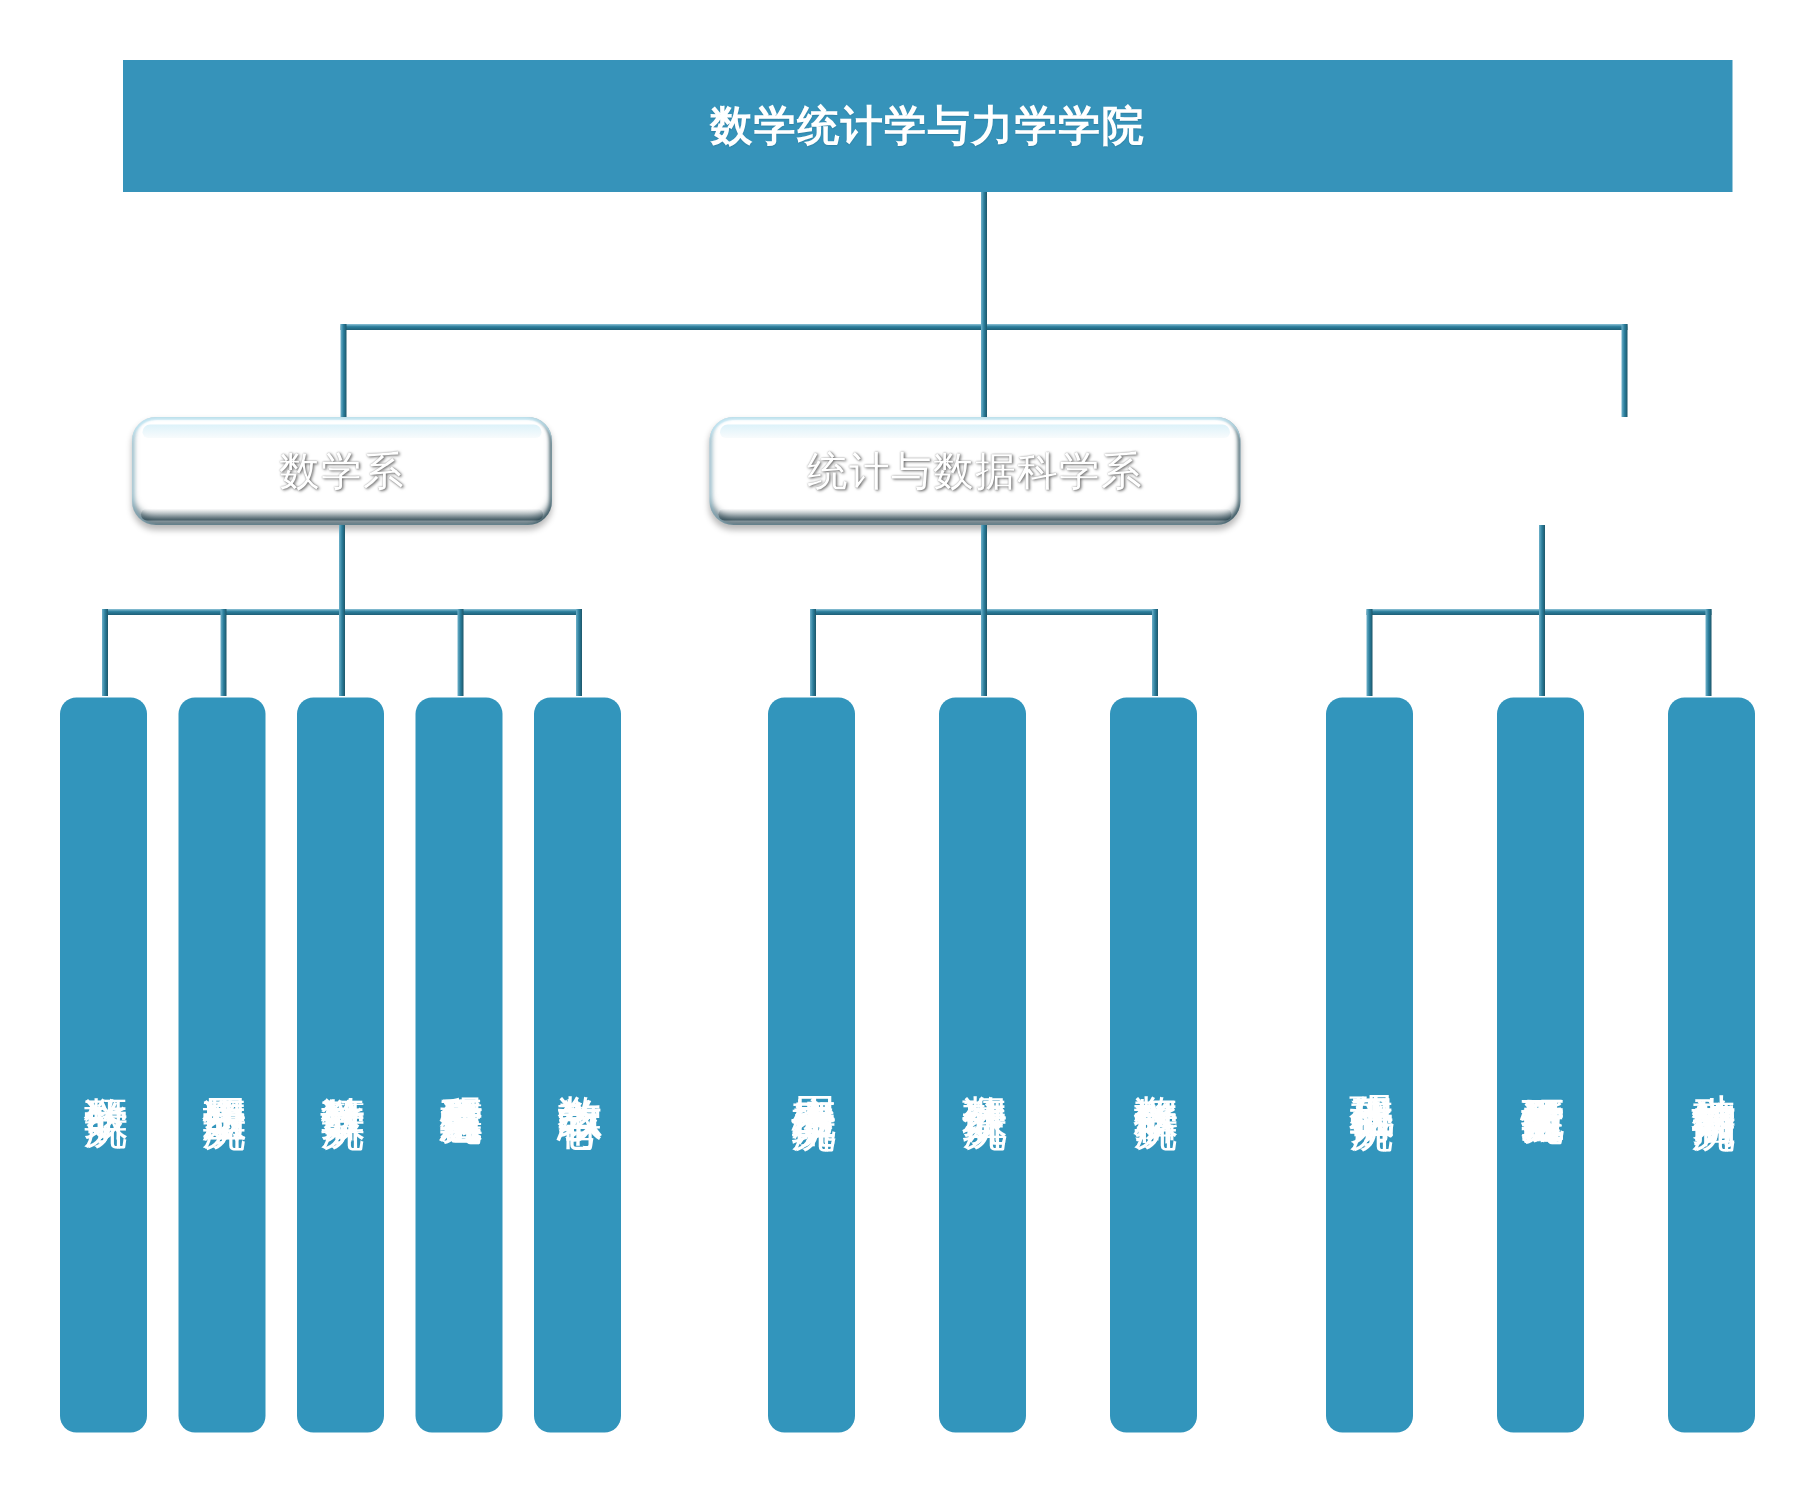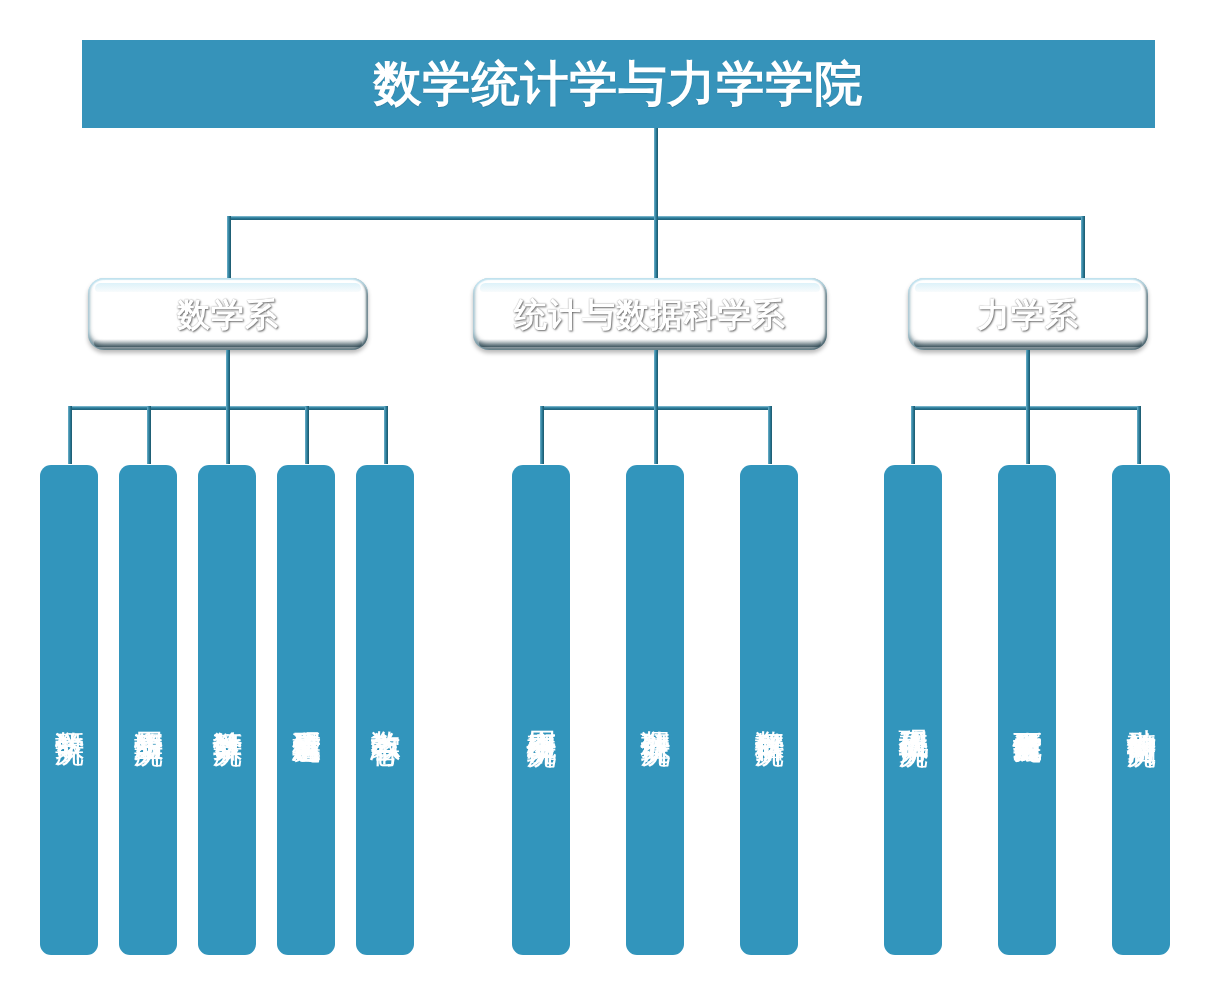--- a/index.html
+++ b/index.html
@@ -31,21 +31,21 @@
     width: 1073px;
     height: 88px;
     background: #3693ba;
     display: flex;
     align-items: center;
     justify-content: center;
     box-sizing: border-box;
   }
   .root-bar .root-title {
     color: #ffffff;
-    font-size: 48px;
+    font-size: 28px;
     font-weight: bold;
     letter-spacing: 1px;
     line-height: 1;
     white-space: nowrap;
     text-shadow: 0 1px 1px rgba(0,0,0,0.12);
   }
 
   
   .conn {
     position: absolute;
@@ -96,22 +96,22 @@
     left: 6px; right: 6px; bottom: 3px;
     height: 8px;
     border-radius: 6px;
     background: linear-gradient(to top, rgba(8,38,50,0.55), rgba(8,38,50,0.0));
     pointer-events: none;
   }
   .dept .dept-label {
     position: relative;
     z-index: 2;
     color: #ffffff;
-    font-size: 33px;
-    font-weight: bold;
+    font-size: 27px;
+    font-weight: normal;
     letter-spacing: 1px;
     white-space: nowrap;
     line-height: 1;
     text-shadow: 1px 1px 2px rgba(0,0,0,0.55), 0 0 1px rgba(0,0,0,0.4);
   }
 
   
   .leaf {
     position: absolute;
     top: 465px;
@@ -153,23 +153,20 @@
   <div class="conn v vi" style="left:227px; top:216px; width:4px; height:62px;"></div>
   <div class="conn v vi" style="left:654px; top:216px; width:4px; height:62px;"></div>
   <div class="conn v vi" style="left:1081px; top:216px; width:4px; height:62px;"></div>
 
   <div class="dept" style="left:88px; top:278px; width:280px;">
     <span class="dept-label">数学系</span>
   </div>
   <div class="dept" style="left:473px; top:278px; width:354px;text-align:center;">
     <span class="dept-label">统计与数据科学系</span>
   </div>
-  <div class="dept" style="left:908px; top:278px; width:240px;">
-    <span class="dept-label">力学系</span>
-  </div>
 
   <div class="conn v vi" style="left:226px; top:350px; width:4px; height:58px;"></div>
   <div class="conn h hi" style="left:68px; top:406px; width:320px; height:4px;"></div>
   <div class="conn v vi" style="left:68px; top:406px; width:4px; height:58px;"></div>
   <div class="conn v vi" style="left:147px; top:406px; width:4px; height:58px;"></div>
   <div class="conn v vi" style="left:226px; top:406px; width:4px; height:58px;"></div>
   <div class="conn v vi" style="left:305px; top:406px; width:4px; height:58px;"></div>
   <div class="conn v vi" style="left:384px; top:406px; width:4px; height:58px;"></div>
 
   <div class="conn v vi" style="left:654px; top:350px; width:4px; height:58px;"></div>

